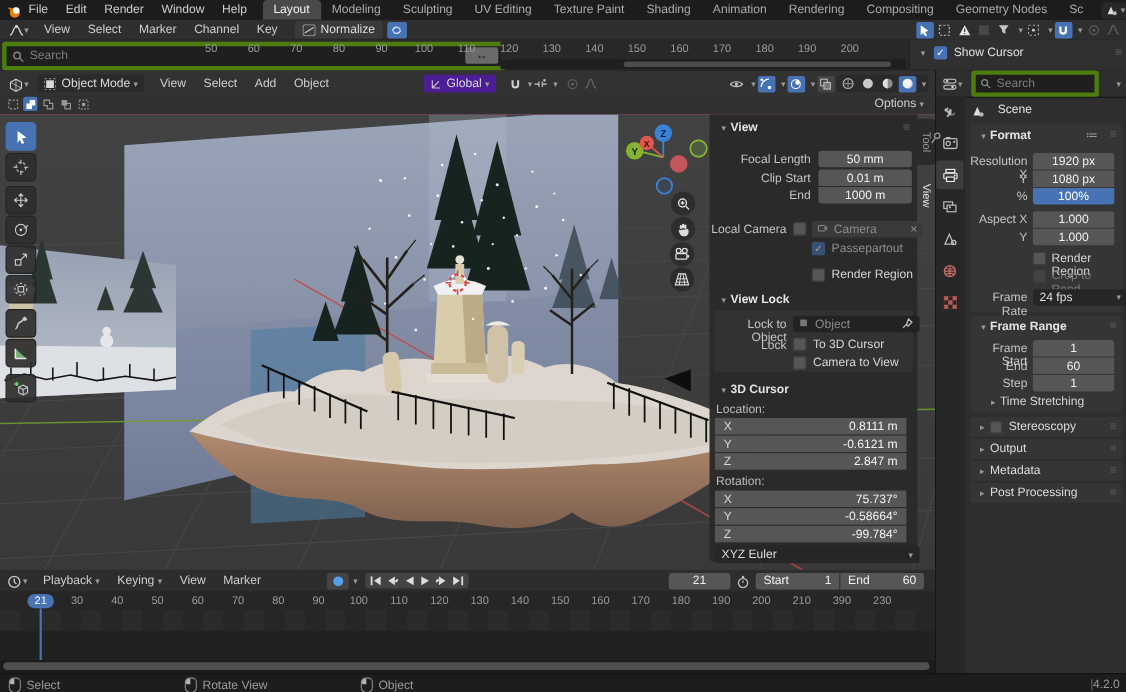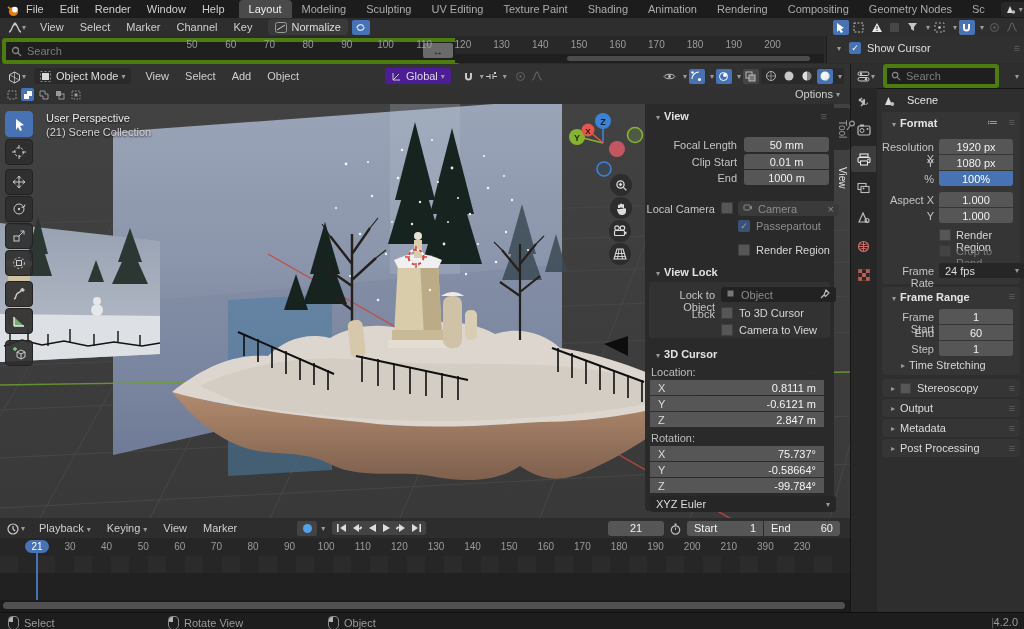--- a/index.html
+++ b/index.html
@@ -546,24 +546,20 @@
           <circle cx="504" cy="72" r="1"></circle>
       </g>
 
       <g>
         <circle cx="416" cy="153" r="7.5" fill="none" stroke="#ffffff" stroke-width="2"></circle>
         <circle cx="416" cy="153" r="7.5" fill="none" stroke="#d8423c" stroke-width="2" stroke-dasharray="3.2 3.2"></circle>
         <path d="M416 142v5M416 159v5M405 153h5M422 153h5" stroke="#d8423c" stroke-width="1.4"></path>
       </g>
     </svg>
 
-    <div class="abs" style="left:46px;top:8px;color:#ececec;text-shadow:0 1px 2px rgba(0,0,0,.8)">
-      <div>User Perspective</div>
-      <div style="margin-top:2px;color:#d5d5d5">(21) Scene Collection</div>
-    </div>
 
     <div class="tool active" style="top:7px">
         <svg width="13" height="13" viewBox="0 0 13 13">
           <path d="M3 1l8 6-4 1 2 4-2 1-2-4-2 3z" fill="#fff"></path>
         </svg>
       </div>
     <div class="tool" style="top:35px">
         <svg width="14" height="14" viewBox="0 0 14 14">
           <circle cx="7" cy="7" r="4.5" fill="none" stroke="#ccc" stroke-dasharray="2.5 2"></circle>
           <path d="M7 0v4M7 10v4M0 7h4M10 7h4" stroke="#ccc"></path>

